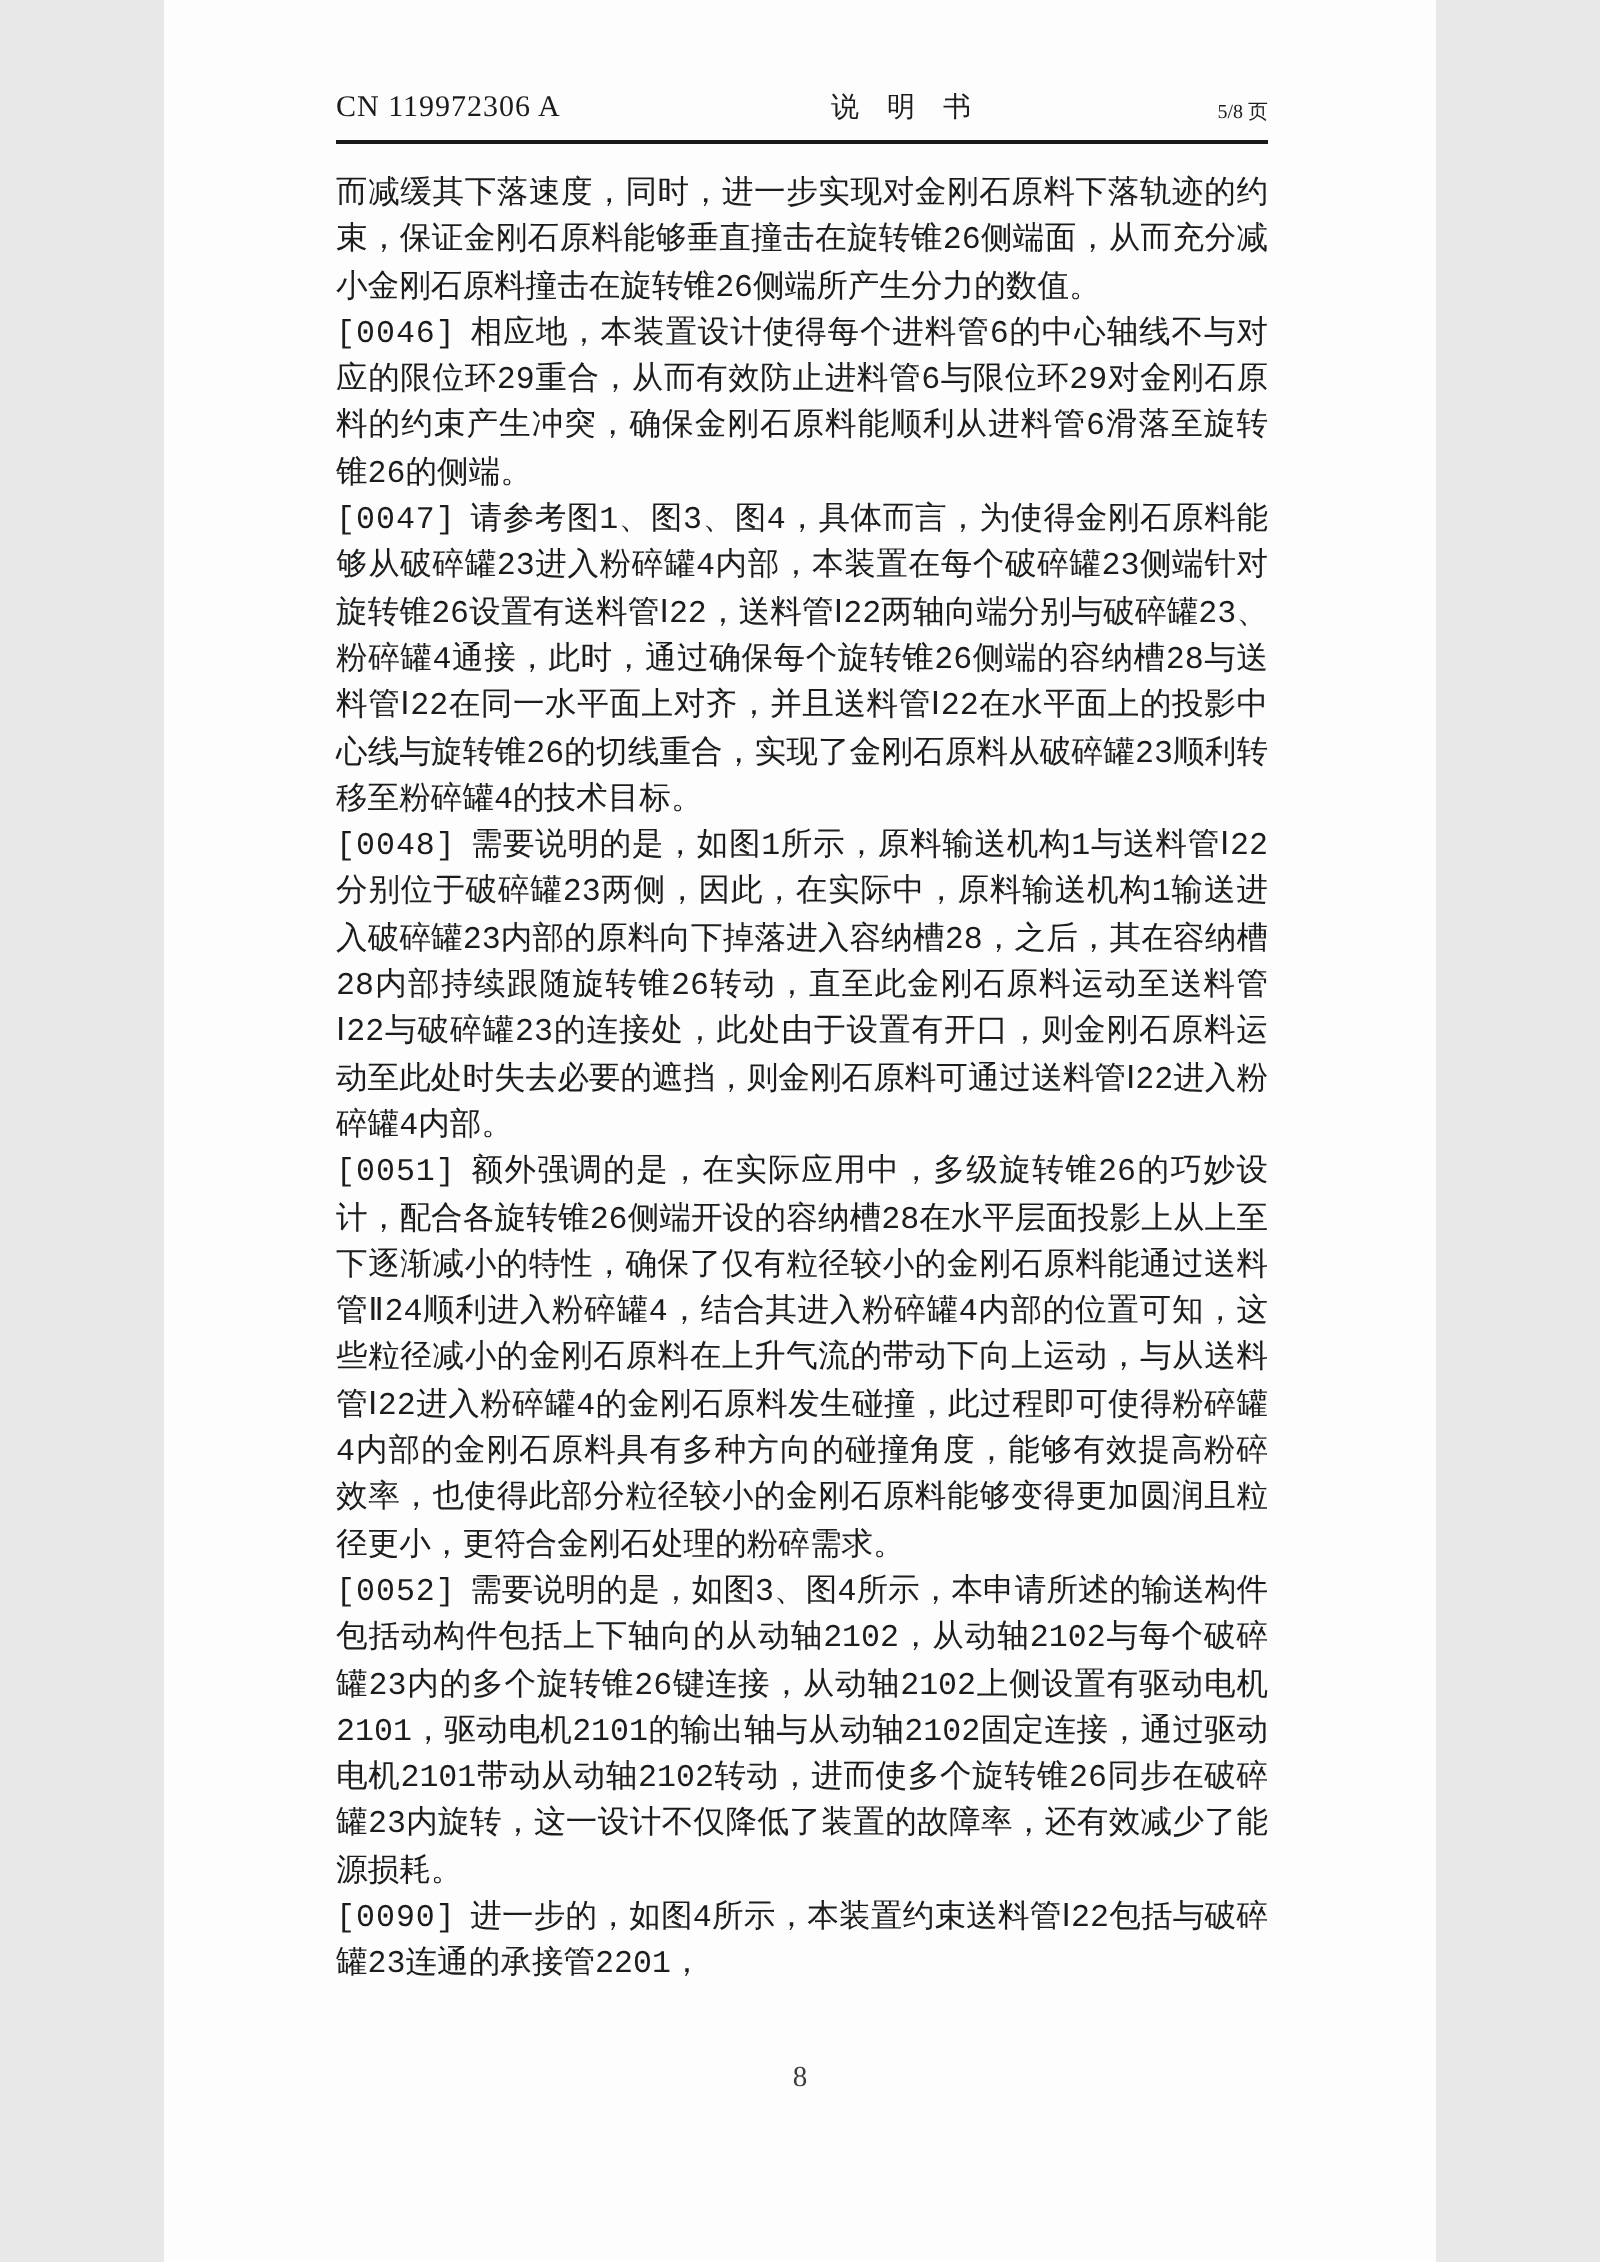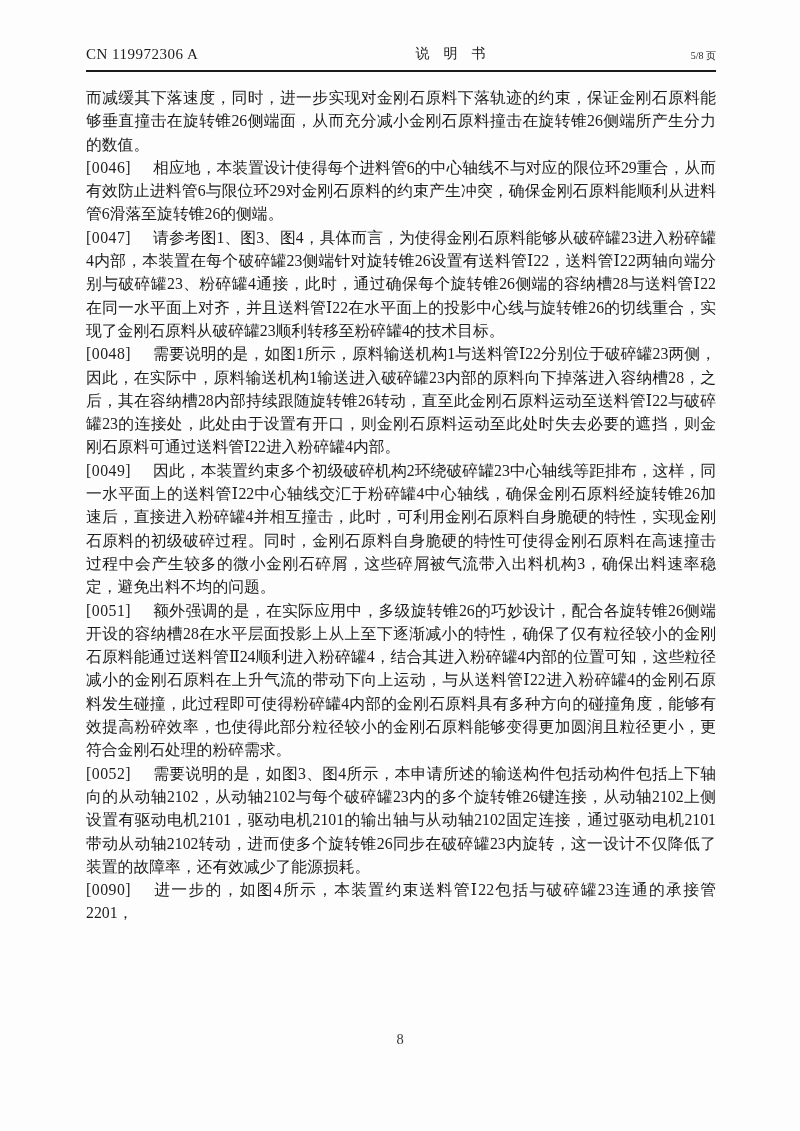--- a/index.html
+++ b/index.html
@@ -3,21 +3,21 @@
 <meta charset="utf-8">
 <style>
   html, body {
     margin: 0;
     padding: 0;
     background: #e8e8e8;
     font-family: "Liberation Serif", "DejaVu Serif", serif;
   }
   .page {
     position: relative;
-    width: 800px;
+    width: 636px;
     height: 1131px;
     margin: 0 auto;
     background: #fdfdfd;
     color: #1c1c1c;
     box-sizing: border-box;
     overflow: hidden;
   }
   .header {
     display: flex;
     justify-content: space-between;
@@ -47,20 +47,21 @@
   .document-body {
     margin: 14px 84px 0 86px;
     font-size: 15.8px;
     line-height: 23.3px;
     text-align: justify;
     text-justify: inter-ideograph;
   }
   .para {
     margin: 0;
     padding: 0;
+    font-family: Liberation Mono, monospace;
   }
   .para-num {
     display: inline-block;
     min-width: 67px;
     letter-spacing: 0.5px;
   }
   .footer {
     position: absolute;
     left: 0;
     right: 0;
@@ -81,21 +82,20 @@
     <span class="page-indicator">5/8 页</span>
   </div>
 
   <div class="header-divider"></div>
 
   <div class="document-body">
       <p class="para"><span>而减缓其下落速度，同时，进一步实现对金刚石原料下落轨迹的约束，保证金刚石原料能够垂直撞击在旋转锥26侧端面，从而充分减小金刚石原料撞击在旋转锥26侧端所产生分力的数值。</span></p>
       <p class="para"><span class="para-num">[0046]</span><span>相应地，本装置设计使得每个进料管6的中心轴线不与对应的限位环29重合，从而有效防止进料管6与限位环29对金刚石原料的约束产生冲突，确保金刚石原料能顺利从进料管6滑落至旋转锥26的侧端。</span></p>
       <p class="para"><span class="para-num">[0047]</span><span>请参考图1、图3、图4，具体而言，为使得金刚石原料能够从破碎罐23进入粉碎罐4内部，本装置在每个破碎罐23侧端针对旋转锥26设置有送料管Ⅰ22，送料管Ⅰ22两轴向端分别与破碎罐23、粉碎罐4通接，此时，通过确保每个旋转锥26侧端的容纳槽28与送料管Ⅰ22在同一水平面上对齐，并且送料管Ⅰ22在水平面上的投影中心线与旋转锥26的切线重合，实现了金刚石原料从破碎罐23顺利转移至粉碎罐4的技术目标。</span></p>
       <p class="para"><span class="para-num">[0048]</span><span>需要说明的是，如图1所示，原料输送机构1与送料管Ⅰ22分别位于破碎罐23两侧，因此，在实际中，原料输送机构1输送进入破碎罐23内部的原料向下掉落进入容纳槽28，之后，其在容纳槽28内部持续跟随旋转锥26转动，直至此金刚石原料运动至送料管Ⅰ22与破碎罐23的连接处，此处由于设置有开口，则金刚石原料运动至此处时失去必要的遮挡，则金刚石原料可通过送料管Ⅰ22进入粉碎罐4内部。</span></p>
-      <p class="para"><span class="para-num">[0049]</span><span>因此，本装置约束多个初级破碎机构2环绕破碎罐23中心轴线等距排布，这样，同一水平面上的送料管Ⅰ22中心轴线交汇于粉碎罐4中心轴线，确保金刚石原料经旋转锥26加速后，直接进入粉碎罐4并相互撞击，此时，可利用金刚石原料自身脆硬的特性，实现金刚石原料的初级破碎过程。同时，金刚石原料自身脆硬的特性可使得金刚石原料在高速撞击过程中会产生较多的微小金刚石碎屑，这些碎屑被气流带入出料机构3，确保出料速率稳定，避免出料不均的问题。</span></p>
       <p class="para"><span class="para-num">[0051]</span><span>额外强调的是，在实际应用中，多级旋转锥26的巧妙设计，配合各旋转锥26侧端开设的容纳槽28在水平层面投影上从上至下逐渐减小的特性，确保了仅有粒径较小的金刚石原料能通过送料管Ⅱ24顺利进入粉碎罐4，结合其进入粉碎罐4内部的位置可知，这些粒径减小的金刚石原料在上升气流的带动下向上运动，与从送料管Ⅰ22进入粉碎罐4的金刚石原料发生碰撞，此过程即可使得粉碎罐4内部的金刚石原料具有多种方向的碰撞角度，能够有效提高粉碎效率，也使得此部分粒径较小的金刚石原料能够变得更加圆润且粒径更小，更符合金刚石处理的粉碎需求。</span></p>
       <p class="para"><span class="para-num">[0052]</span><span>需要说明的是，如图3、图4所示，本申请所述的输送构件包括动构件包括上下轴向的从动轴2102，从动轴2102与每个破碎罐23内的多个旋转锥26键连接，从动轴2102上侧设置有驱动电机2101，驱动电机2101的输出轴与从动轴2102固定连接，通过驱动电机2101带动从动轴2102转动，进而使多个旋转锥26同步在破碎罐23内旋转，这一设计不仅降低了装置的故障率，还有效减少了能源损耗。</span></p>
       <p class="para"><span class="para-num">[0090]</span><span>进一步的，如图4所示，本装置约束送料管Ⅰ22包括与破碎罐23连通的承接管2201，</span></p>
     </div>
 
   <div class="footer">
     <span>8</span>
   </div>
 
 </div>

